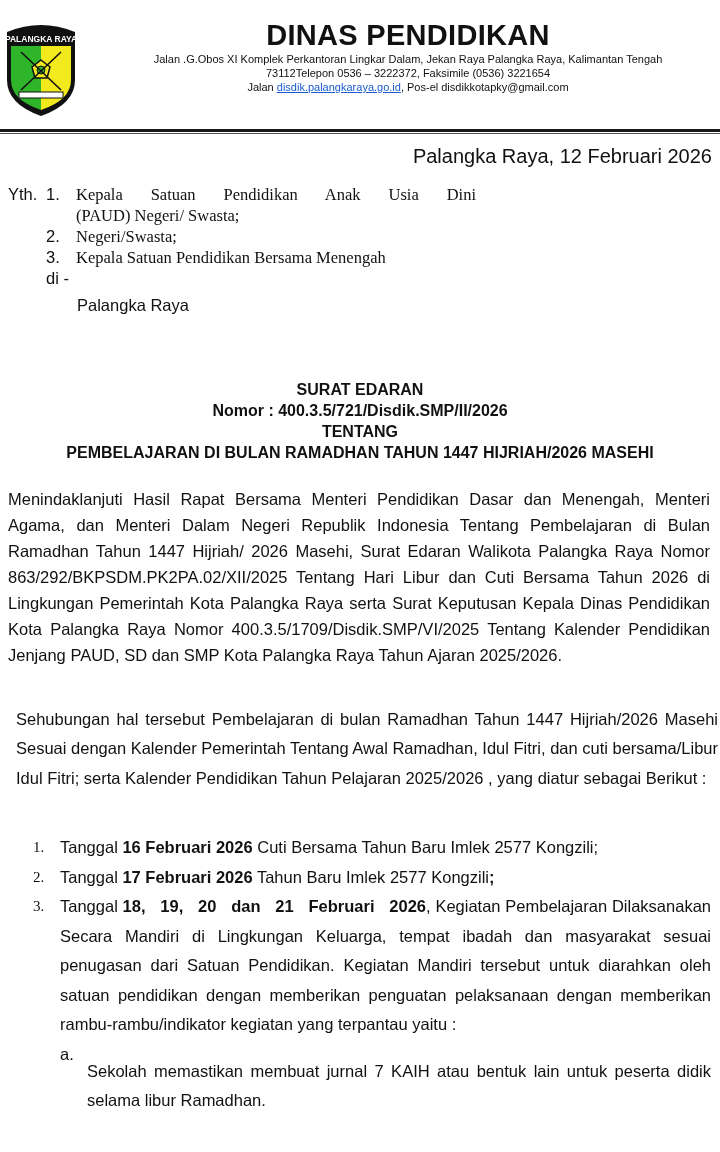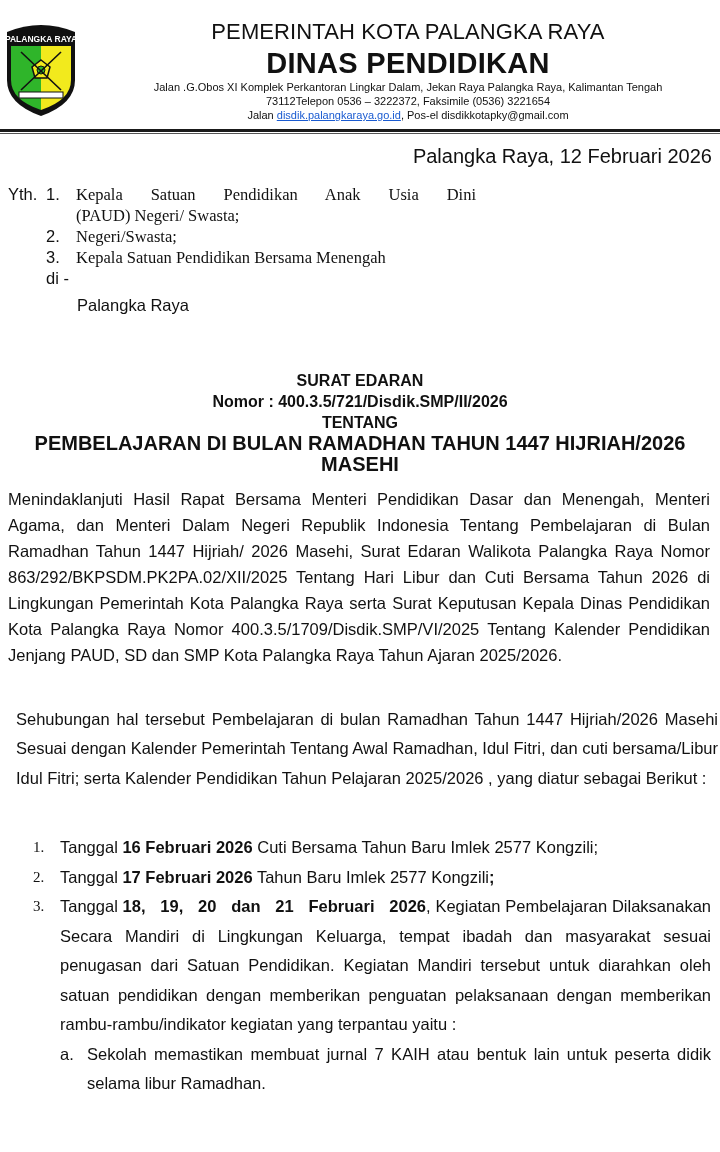--- a/index.html
+++ b/index.html
@@ -20,53 +20,52 @@
     .date { position: absolute; right: 8px; top: 145px; font-size: 20px; }
 
     .recipients { position: absolute; left: 8px; top: 184px; width: 470px; font-size: 16.5px; line-height: 21px; }
     .rec-row { display: flex; }
     .rec-yth { width: 38px; }
     .rec-num { width: 30px; }
     .rec-text { width: 400px; text-align: justify; font-family: Liberation Serif, serif; }
     .rec-di { margin-left: 38px; }
     .rec-place { margin-left: 69px; margin-top: 6px; }
 
-    .title-block { position: absolute; left: 0; top: 370px; width: 720px; text-align: center; font-weight: bold; font-size: 16px; line-height: 21px; }
-    .title-block .t4 { font-size: 20px; }
+    .title-block { position: absolute; left: 0; top: 379px; width: 720px; text-align: center; font-weight: bold; font-size: 16px; line-height: 21px; }
+    .title-block .t4 { font-size: 16px; }
 
     .para1 { position: absolute; left: 8px; top: 486px; width: 702px; font-size: 16.5px; line-height: 26px; text-align: justify; }
     .para2 { position: absolute; left: 16px; top: 705px; width: 702px; font-size: 16.5px; line-height: 29.3px; text-align: justify; }
 
     .list { position: absolute; left: 33px; top: 833px; width: 678px; font-size: 16.5px; line-height: 29.5px; }
     .li { display: flex; text-align: justify; }
     .li-num { width: 27px; flex: 0 0 27px; font-family: "Liberation Serif", serif; font-size: 15px; }
     .li-text { flex: 1; text-align: justify; }
     .li-text b { font-weight: bold; }
     .sub { display: flex; margin-left: 27px; margin-top: 0; }
     .sub-num { width: 27px; flex: 0 0 27px; }
-    .sub-text { flex: 1; text-align: justify; }
+    .sub-text { flex: 1; text-align: justify; margin-top: 17px; }
   </style>
 </head>
 <body>
 
 <div class="letterhead">
   <svg class="logo" viewBox="0 0 76 98">
     <path d="M4 12 Q38 -2 72 12 L72 60 Q72 84 38 96 Q4 84 4 60 Z" fill="#111"></path>
     <path d="M8 26 L38 26 L38 90 Q8 80 8 60 Z" fill="#2fb52a"></path>
     <path d="M38 26 L68 26 L68 60 Q68 80 38 90 Z" fill="#f2ea1d"></path>
     <path d="M8 14 Q38 2 68 14 L68 26 L8 26 Z" fill="#111"></path>
     <text x="38" y="22" font-size="8.5" font-weight="bold" fill="#fff" text-anchor="middle" font-family="Liberation Sans, sans-serif">PALANGKA RAYA</text>
     <polygon points="38,40 47,47 44,58 32,58 29,47" fill="#f2ea1d" stroke="#111" stroke-width="1.5"></polygon>
     <circle cx="38" cy="50" r="4" fill="#2fb52a" stroke="#111" stroke-width="1"></circle>
     <line x1="18" y1="32" x2="58" y2="70" stroke="#111" stroke-width="1.6"></line>
     <line x1="58" y1="32" x2="18" y2="70" stroke="#111" stroke-width="1.6"></line>
     <rect x="16" y="72" width="44" height="6" fill="#fff" stroke="#111" stroke-width="1"></rect>
   </svg>
   <div class="lh-text">
-    <div class="lh-gov">PEMERINTAH KOTA PALANGKA RAYA</div>
     <div class="lh-office">DINAS PENDIDIKAN</div>
     <div class="lh-addr">Jalan .G.Obos XI Komplek Perkantoran Lingkar Dalam, Jekan Raya Palangka Raya, Kalimantan Tengah</div>
     <div class="lh-addr">73112Telepon 0536 – 3222372, Faksimile (0536) 3221654</div>
     <div class="lh-addr"><span>Jalan </span><a>disdik.palangkaraya.go.id</a><span>, Pos-el disdikkotapky@gmail.com</span></div>
   </div>
   <div class="rule-thick"></div>
   <div class="rule-thin"></div>
 </div>
 
 <div class="date">Palangka Raya, 12 Februari 2026</div>

